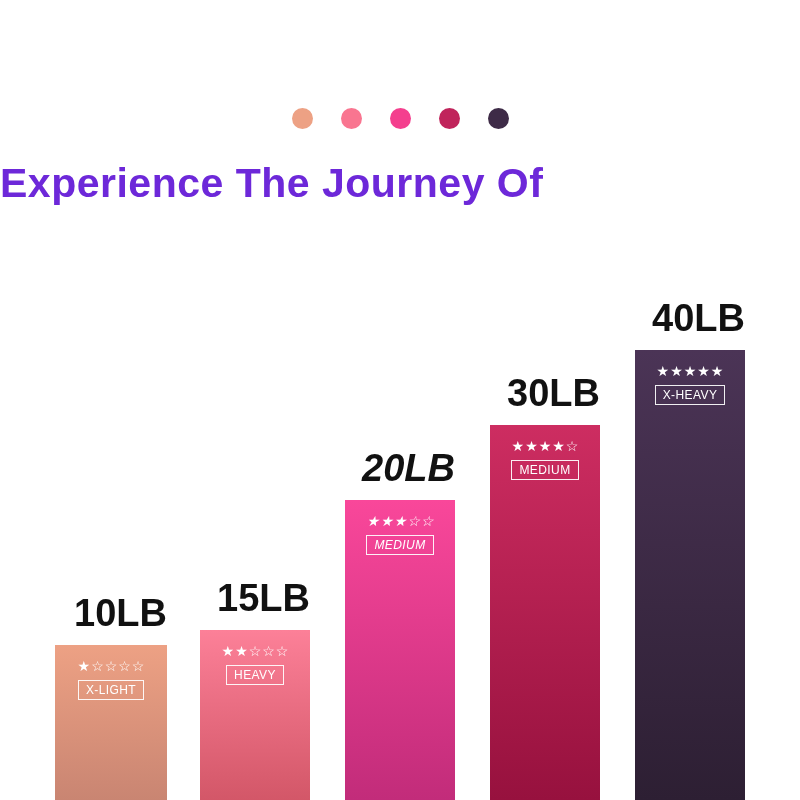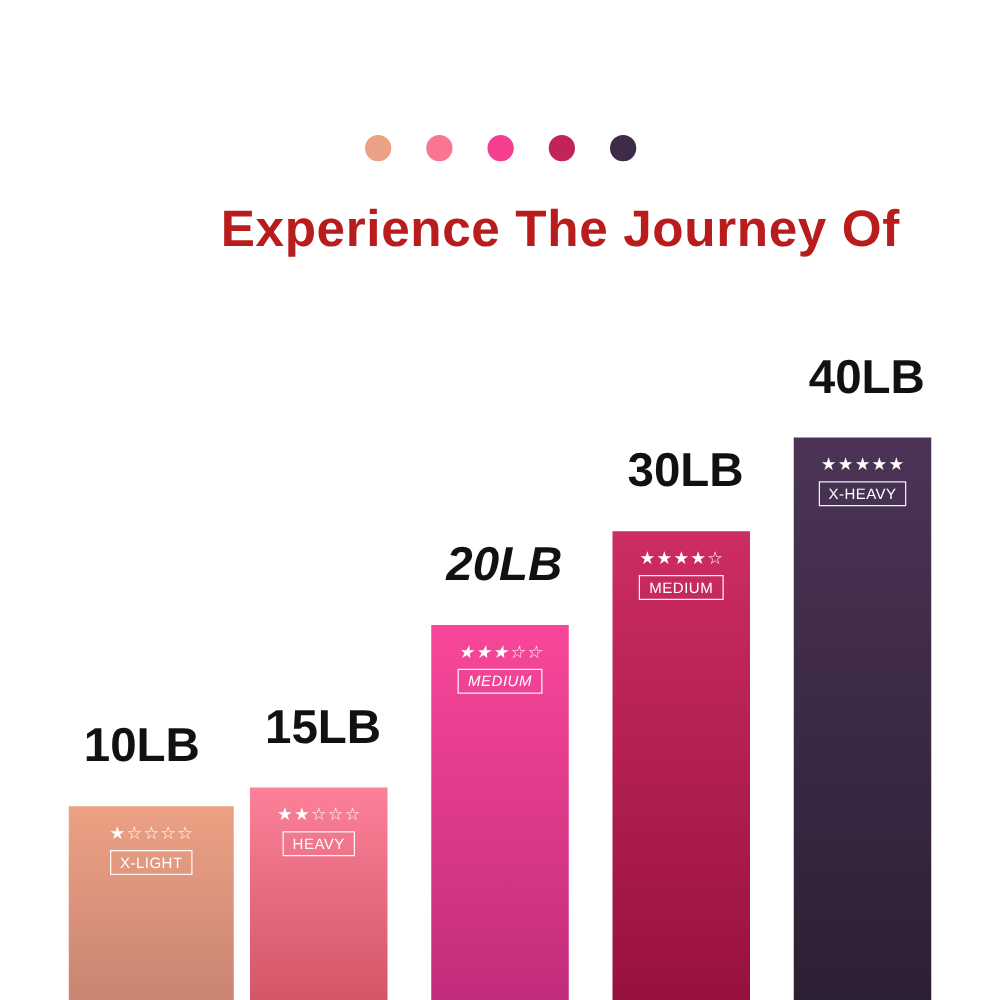--- a/index.html
+++ b/index.html
@@ -40,22 +40,22 @@
     border-radius: 50%;
     display: block;
   }
 
   
   .heading {
     position: absolute;
     top: 148px;
     left: 0;
     width: 720px;
-    text-align: right;
-    color: #b91c1c;
+    text-align: left;
+    color: #6d28d9;
     font-family: "Liberation Sans", sans-serif;
     font-weight: bold;
     font-size: 41px;
     line-height: 70px;
     letter-spacing: 0.5px;
   }
   .heading-line {
     display: block;
     white-space: nowrap;
   }
@@ -70,29 +70,29 @@
   }
 
   .bar-group {
     position: absolute;
     bottom: 0;
   }
 
   .bar-weight {
     position: absolute;
     bottom: 100%;
-    left: 12px;
+    left: 0;
     width: 100%;
-    text-align: left;
+    text-align: right;
     color: #111111;
     font-family: "Liberation Sans", sans-serif;
     font-weight: bold;
     font-size: 38px;
     line-height: 42px;
-    padding-bottom: 27px;
+    padding-bottom: 11px;
     white-space: nowrap;
   }
 
   .bar {
     position: absolute;
     left: 0;
     top: 0;
     width: 100%;
     height: 100%;
     overflow: hidden;
@@ -145,21 +145,21 @@
       <span class="dot" style="background: rgb(244, 63, 142);"></span>
       <span class="dot" style="background: rgb(192, 36, 91);"></span>
       <span class="dot" style="background: rgb(62, 43, 71);"></span>
     </div>
 
   <div class="heading">
     <span class="heading-line">Experience The Journey Of</span>
   </div>
 
   <div class="chart">
-      <div class="bar-group" style="left: 55px; width: 132px; height: 155px;">
+      <div class="bar-group" style="left: 55px; width: 112px; height: 155px;">
         <div class="bar-weight">10LB</div>
         <div class="bar" style="background: linear-gradient(rgb(237, 161, 132) 0%, rgb(201, 133, 114) 100%);">
           <div class="bar-badge">
             <div class="stars">
               <span class="star">★</span>
               <span class="star">☆</span>
               <span class="star">☆</span>
               <span class="star">☆</span>
               <span class="star">☆</span>
             </div>

